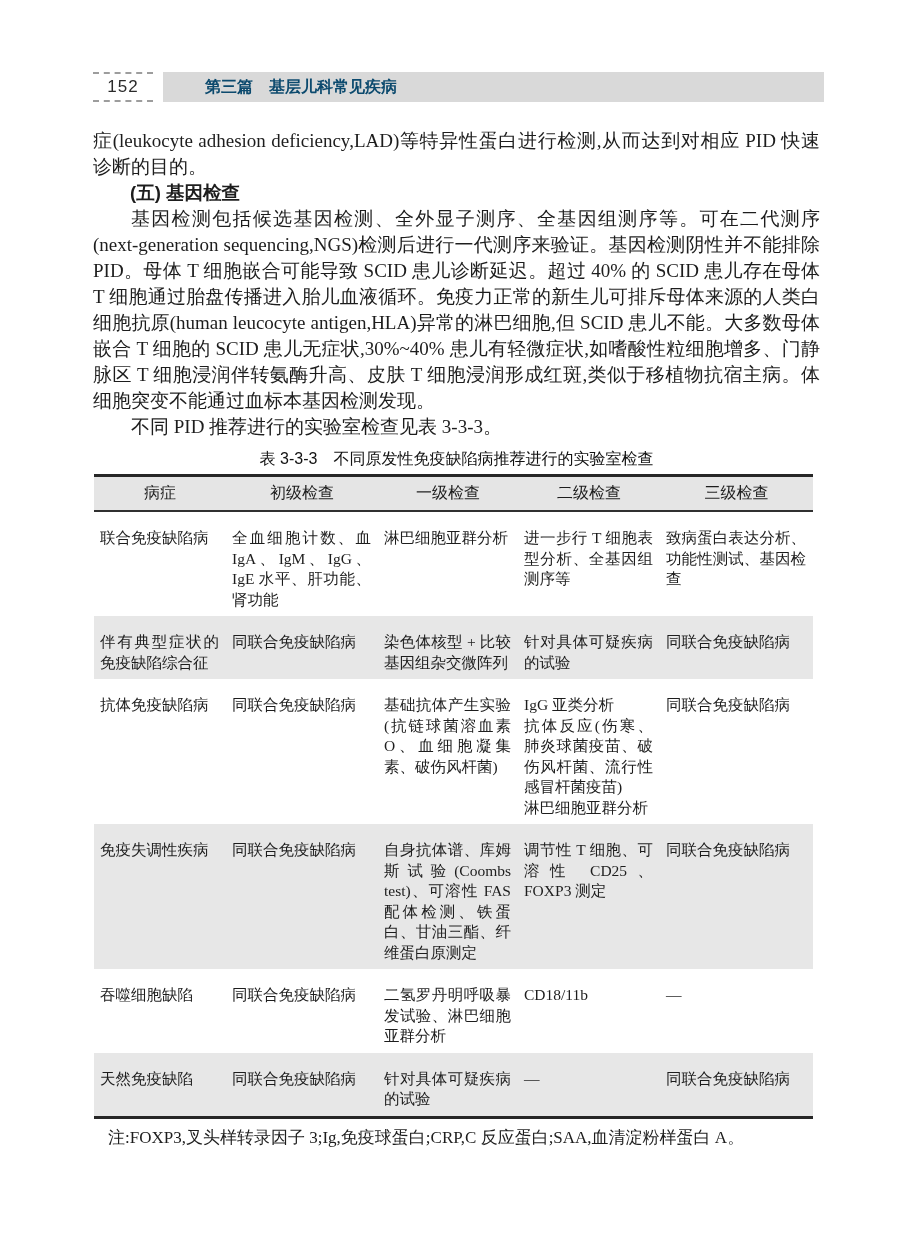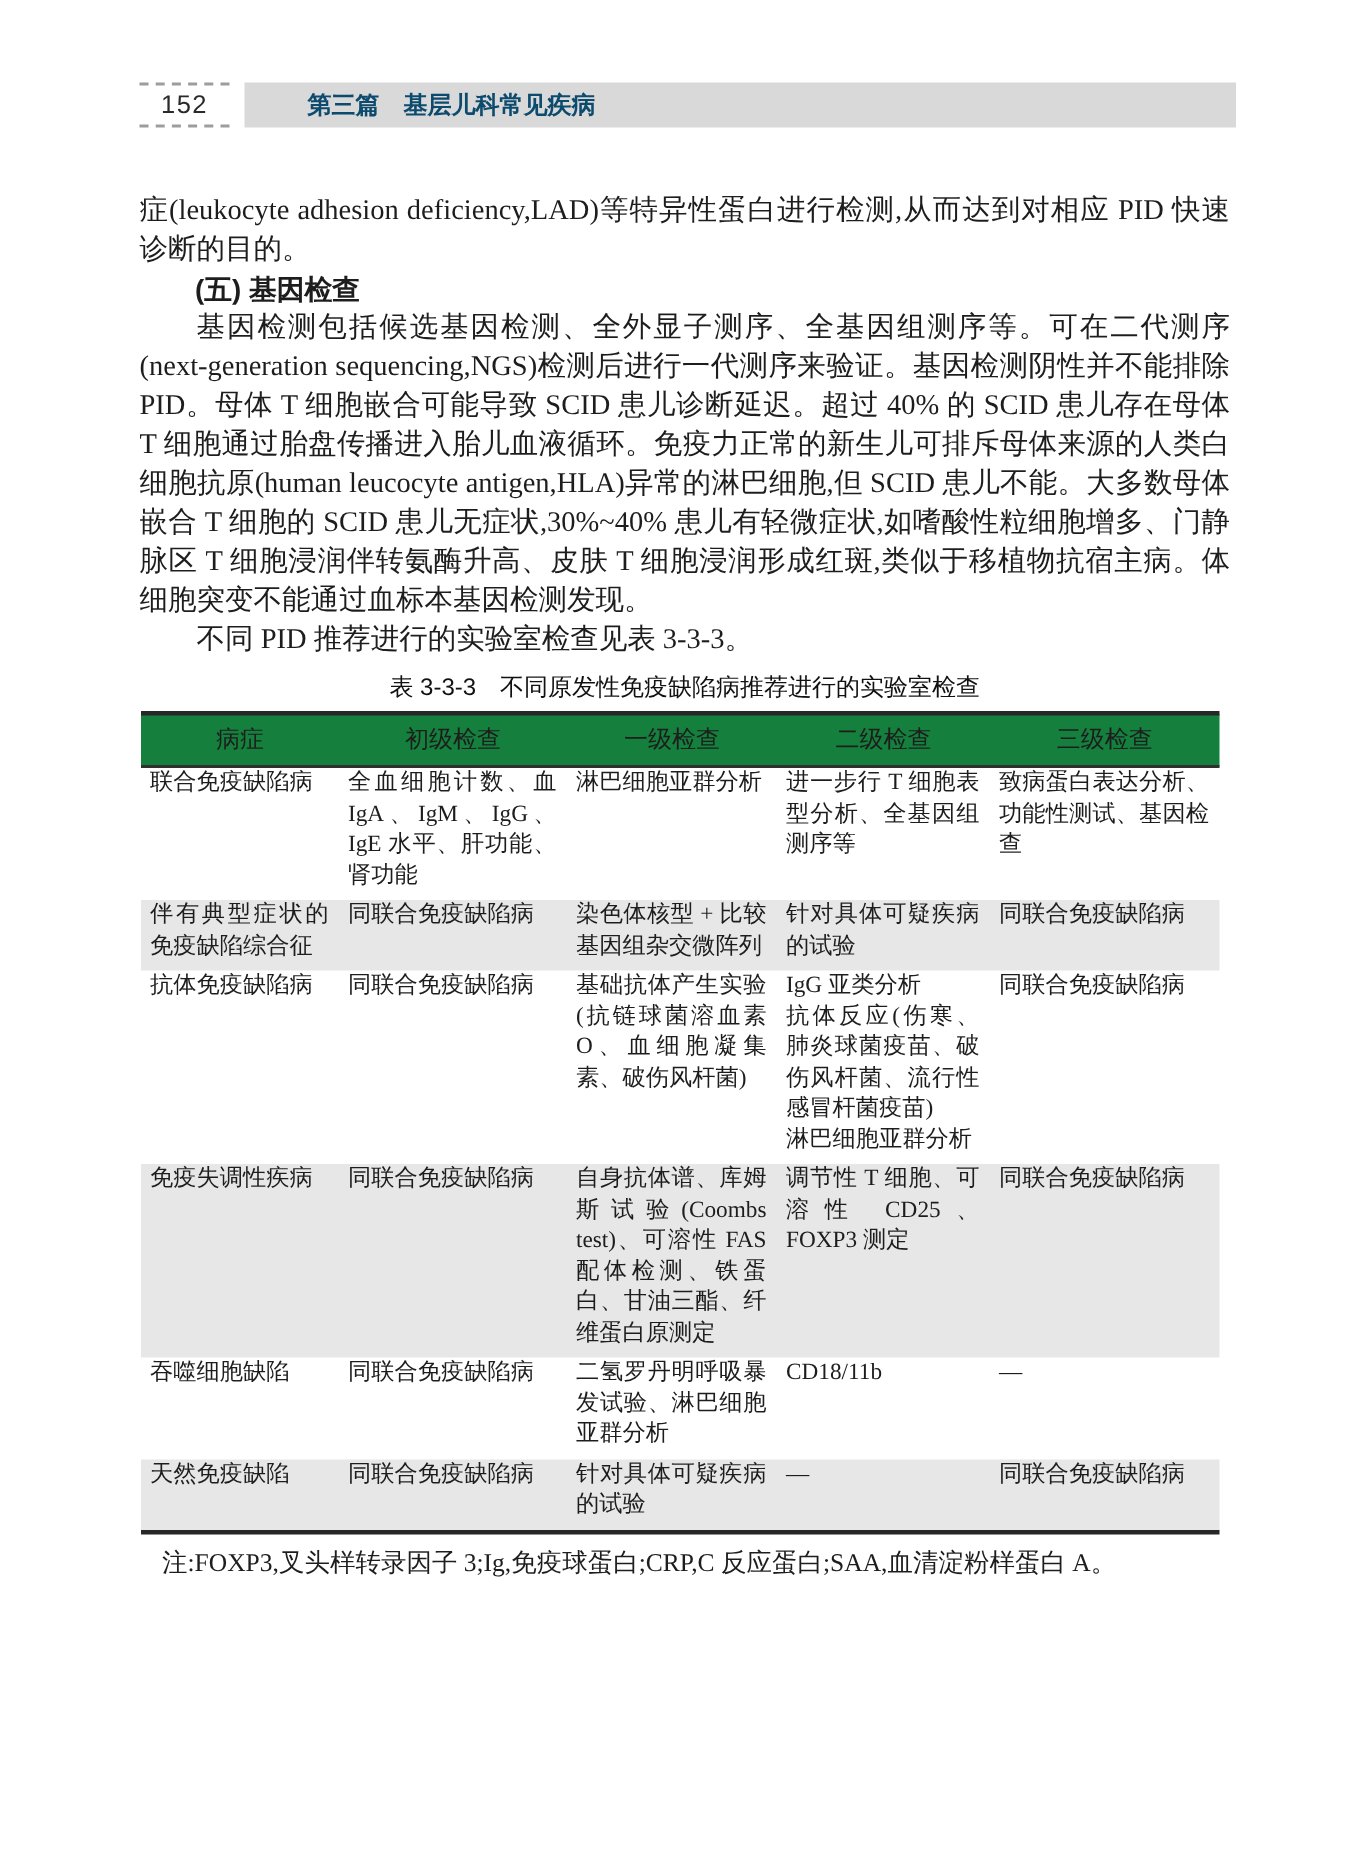--- a/index.html
+++ b/index.html
@@ -2,21 +2,21 @@
 <html lang="zh"><head>
 <meta charset="utf-8">
 <style>
   html,body{margin:0;padding:0;background:#ffffff;}
   .page{
     position:relative;width:900px;height:1245px;background:#fff;
     font-family:"Liberation Serif","DejaVu Serif",serif;color:#1d1d1d;
     overflow:hidden;
   }
   
-  .pagehead{position:absolute;top:55px;left:93px;right:76px;display:flex;align-items:stretch;height:30px;}
+  .pagehead{position:absolute;top:72px;left:93px;right:76px;display:flex;align-items:stretch;height:30px;}
   .pagenum{
     width:60px;margin-right:10px;display:flex;align-items:center;justify-content:center;
     border-top:2px dashed #9d9d9d;border-bottom:2px dashed #9d9d9d;
     font-family:"Liberation Sans","DejaVu Sans",sans-serif;font-size:17px;color:#2a2a2a;letter-spacing:1px;
   }
   .headbar{
     flex:1;background:#d9d9d9;display:flex;align-items:center;padding-left:42px;
     font-family:"Liberation Sans","DejaVu Sans",sans-serif;font-weight:bold;font-size:16px;color:#0c4a6e;
   }
   
@@ -32,26 +32,26 @@
     margin-top:7px;text-align:center;
     font-family:"Liberation Sans","DejaVu Sans",sans-serif;
     font-weight:normal;font-size:16px;line-height:24px;color:#111;
   }
   table.lab{
     border-collapse:collapse;table-layout:fixed;width:719px;margin:3px 0 0 1px;
     border-top:3px solid #272727;border-bottom:3px solid #272727;
     font-size:15.5px;
   }
   table.lab thead th{
-    background:#15803d;font-weight:normal;font-size:16px;text-align:center;
+    background:#e5e5e5;font-weight:normal;font-size:16px;text-align:center;
     padding:6px 4px;border-bottom:2px solid #303030;
   }
   table.lab td{
     vertical-align:top;text-align:justify;white-space:pre-line;
-    padding:0 7px 6px 6px;line-height:20.5px;
+    padding:16px 7px 6px 6px;line-height:20.5px;
   }
   table.lab tbody tr:nth-child(even){background:#e7e7e7;}
   
   .footnote{margin-top:9px;padding-left:15px;font-size:17px;line-height:20px;text-align:left;}
 </style>
 </head>
 <body>
 
 <div class="page">
 

